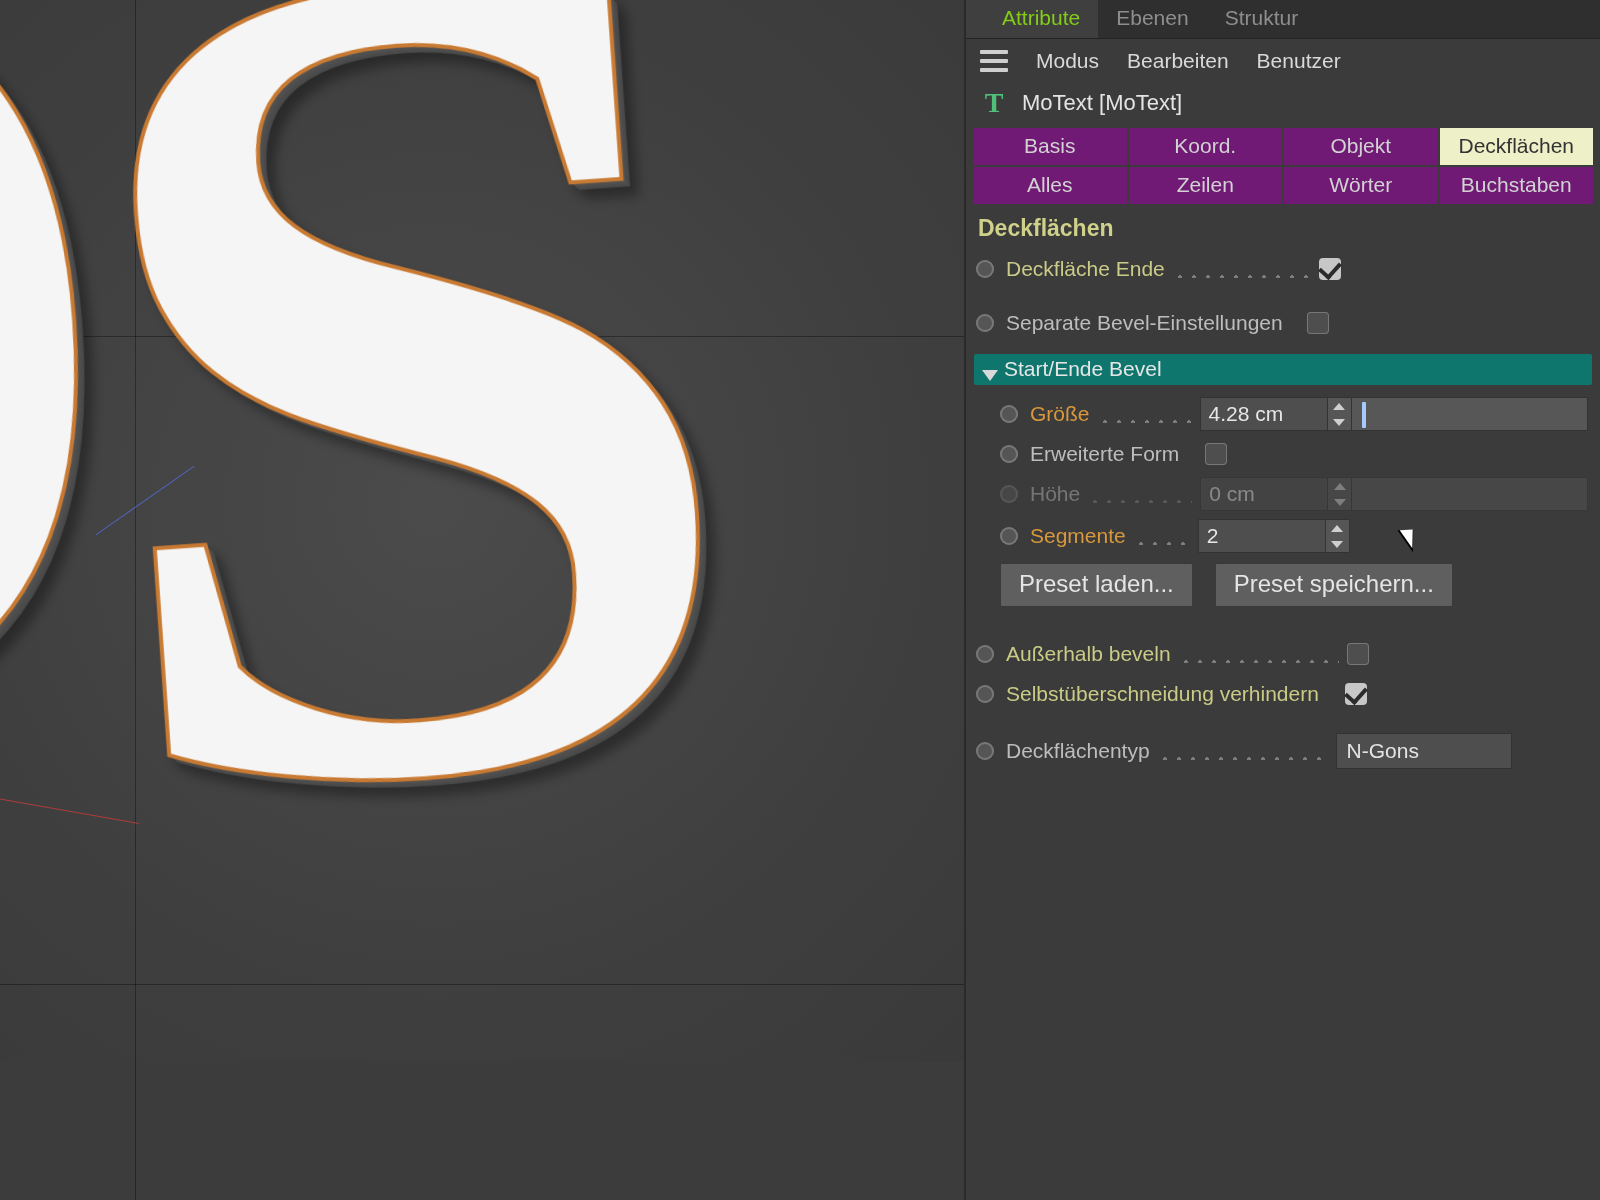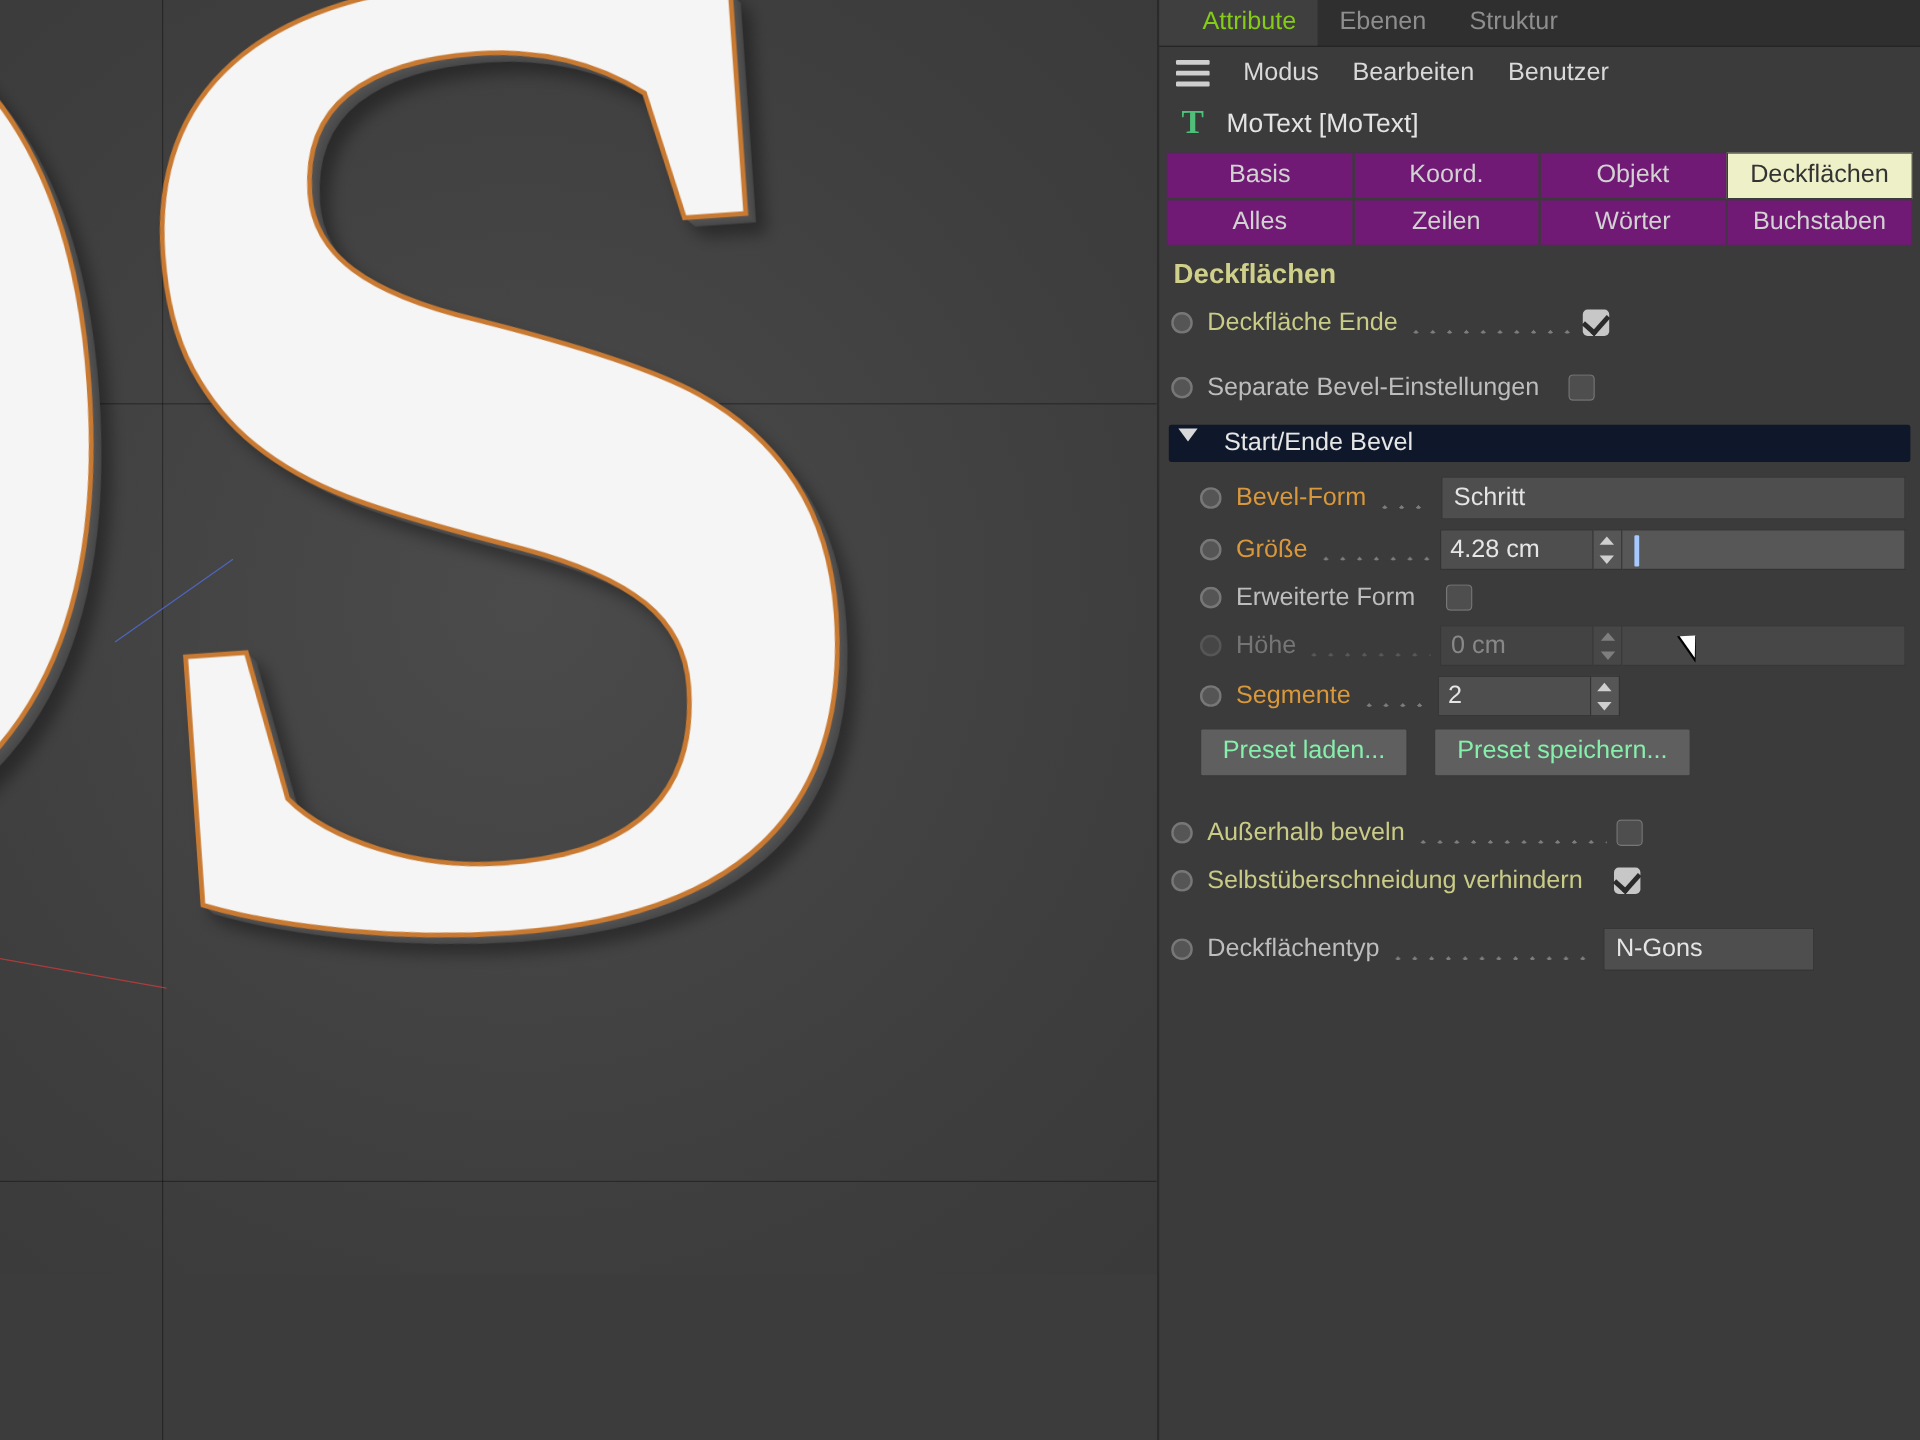--- a/index.html
+++ b/index.html
@@ -72,43 +72,43 @@
   .label.hl { color:#d9983b; }
   .label.grey { color:#bdbdbd; }
   .dots { flex:1 1 auto; height: 18px; overflow:hidden; color:#7a7a7a;
     background-image: radial-gradient(circle, #7d7d7d 1.7px, transparent 1.7px);
     background-size: 14px 14px; background-position: 0 10px; background-repeat: repeat-x;}
   .check { width:22px; height:22px; border-radius:4px; background:#c7c7c7; position:relative; flex:none;}
   .check.checked::after { content:""; position:absolute; left:4px; top:0px; width:10px; height:16px;
     border-right:4px solid #2b2b2b; border-bottom:4px solid #2b2b2b; transform: rotate(42deg); }
   .check.unchecked { background:#4e4e4e; box-shadow: inset 0 0 0 1px #777; }
 
-  .group-header { display:flex; align-items:flex-start; gap:22px; background:#0f172a; padding:3px 8px 4px; margin:10px 8px 6px; border-radius:2px;}
+  .group-header { display:flex; align-items:flex-end; gap:6px; background:#0f766e; padding:3px 8px 4px; margin:10px 8px 6px; border-radius:2px;}
   .caret-down { width:0;height:0;border-left:8px solid transparent;border-right:8px solid transparent;border-top:11px solid #d9d9d9;}
   .group-header .hlabel { color:#e6e6e6; }
 
   .field { display:flex; align-items:center; gap:0; }
   .num-input { background:#4e4e4e; color:#e6e6e6; padding:5px 8px; width:128px; height:34px;
     border:1px solid #333; font-size:21px; display:flex; align-items:center; }
   .spin { width:24px; height:34px; background:#565656; border:1px solid #333; border-left:none;
     display:flex; flex-direction:column; }
   .spin div { flex:1; display:flex; align-items:center; justify-content:center; }
   .spin .up::before,
   .spin .down::before { content:""; width:0;height:0;border-left:6px solid transparent;border-right:6px solid transparent;}
   .spin .up::before { border-bottom:7px solid #cfcfcf; }
   .spin .down::before { border-top:7px solid #cfcfcf; }
   .slider-track { flex:1; height:34px; background:#575757; margin-left:0; border:1px solid #333; border-left:none; position:relative;}
   .slider-mark { position:absolute; left:10px; top:4px; width:4px; height:26px; background:#a6c9ff; border-radius:1px;}
 
   .dropdown { flex:1; height:36px; background:#4e4e4e; border:1px solid #333; color:#e4e4e4;
     display:flex; align-items:center; padding:0 10px; }
 
   .btn-row { display:flex; gap:22px; padding: 6px 18px 12px 40px; }
-  .button { background:#5f5f5f; color:#86efac; padding:6px 18px 8px; border:1px solid #3a3a3a; border-radius:2px;
-    font-size:21px; }
+  .button { background:#5f5f5f; color:#e5e5e5; padding:6px 18px 8px; border:1px solid #3a3a3a; border-radius:2px;
+    font-size:24px; }
   .indent-group .row, .indent-group .btn-row { padding-left: 34px; }
   .indent-group .row .bullet { margin-left: 0; }
 
   .cursor {
     position:absolute; left:1404px; top:524px; width:22px; height:30px; pointer-events:none;
   }
   .cursor::before { content:""; position:absolute; width:0; height:0;
     border-left:13px solid #000; border-top:9px solid transparent; border-bottom:18px solid transparent;
     transform: rotate(-35deg);
   }
@@ -195,26 +195,20 @@
         <span style="flex:1"></span>
       </div>
 
       <div class="group-header">
         <span class="caret-down"></span>
         <span class="hlabel">Start/Ende Bevel</span>
       </div>
 
       <div class="indent-group">
 
-        <div class="row">
-          <span class="bullet"></span>
-          <span class="label hl">Bevel-Form</span>
-          <span class="dots" style="max-width:46px;"></span>
-          <div class="dropdown">Schritt</div>
-        </div>
 
         <div class="row">
           <span class="bullet"></span>
           <span class="label hl">Größe</span>
           <span class="dots" style="max-width:94px;"></span>
           <div class="field" style="flex:1">
             <div class="num-input">4.28 cm</div>
             <div class="spin">
                 <div class="up"></div>
                 <div class="down"></div>

